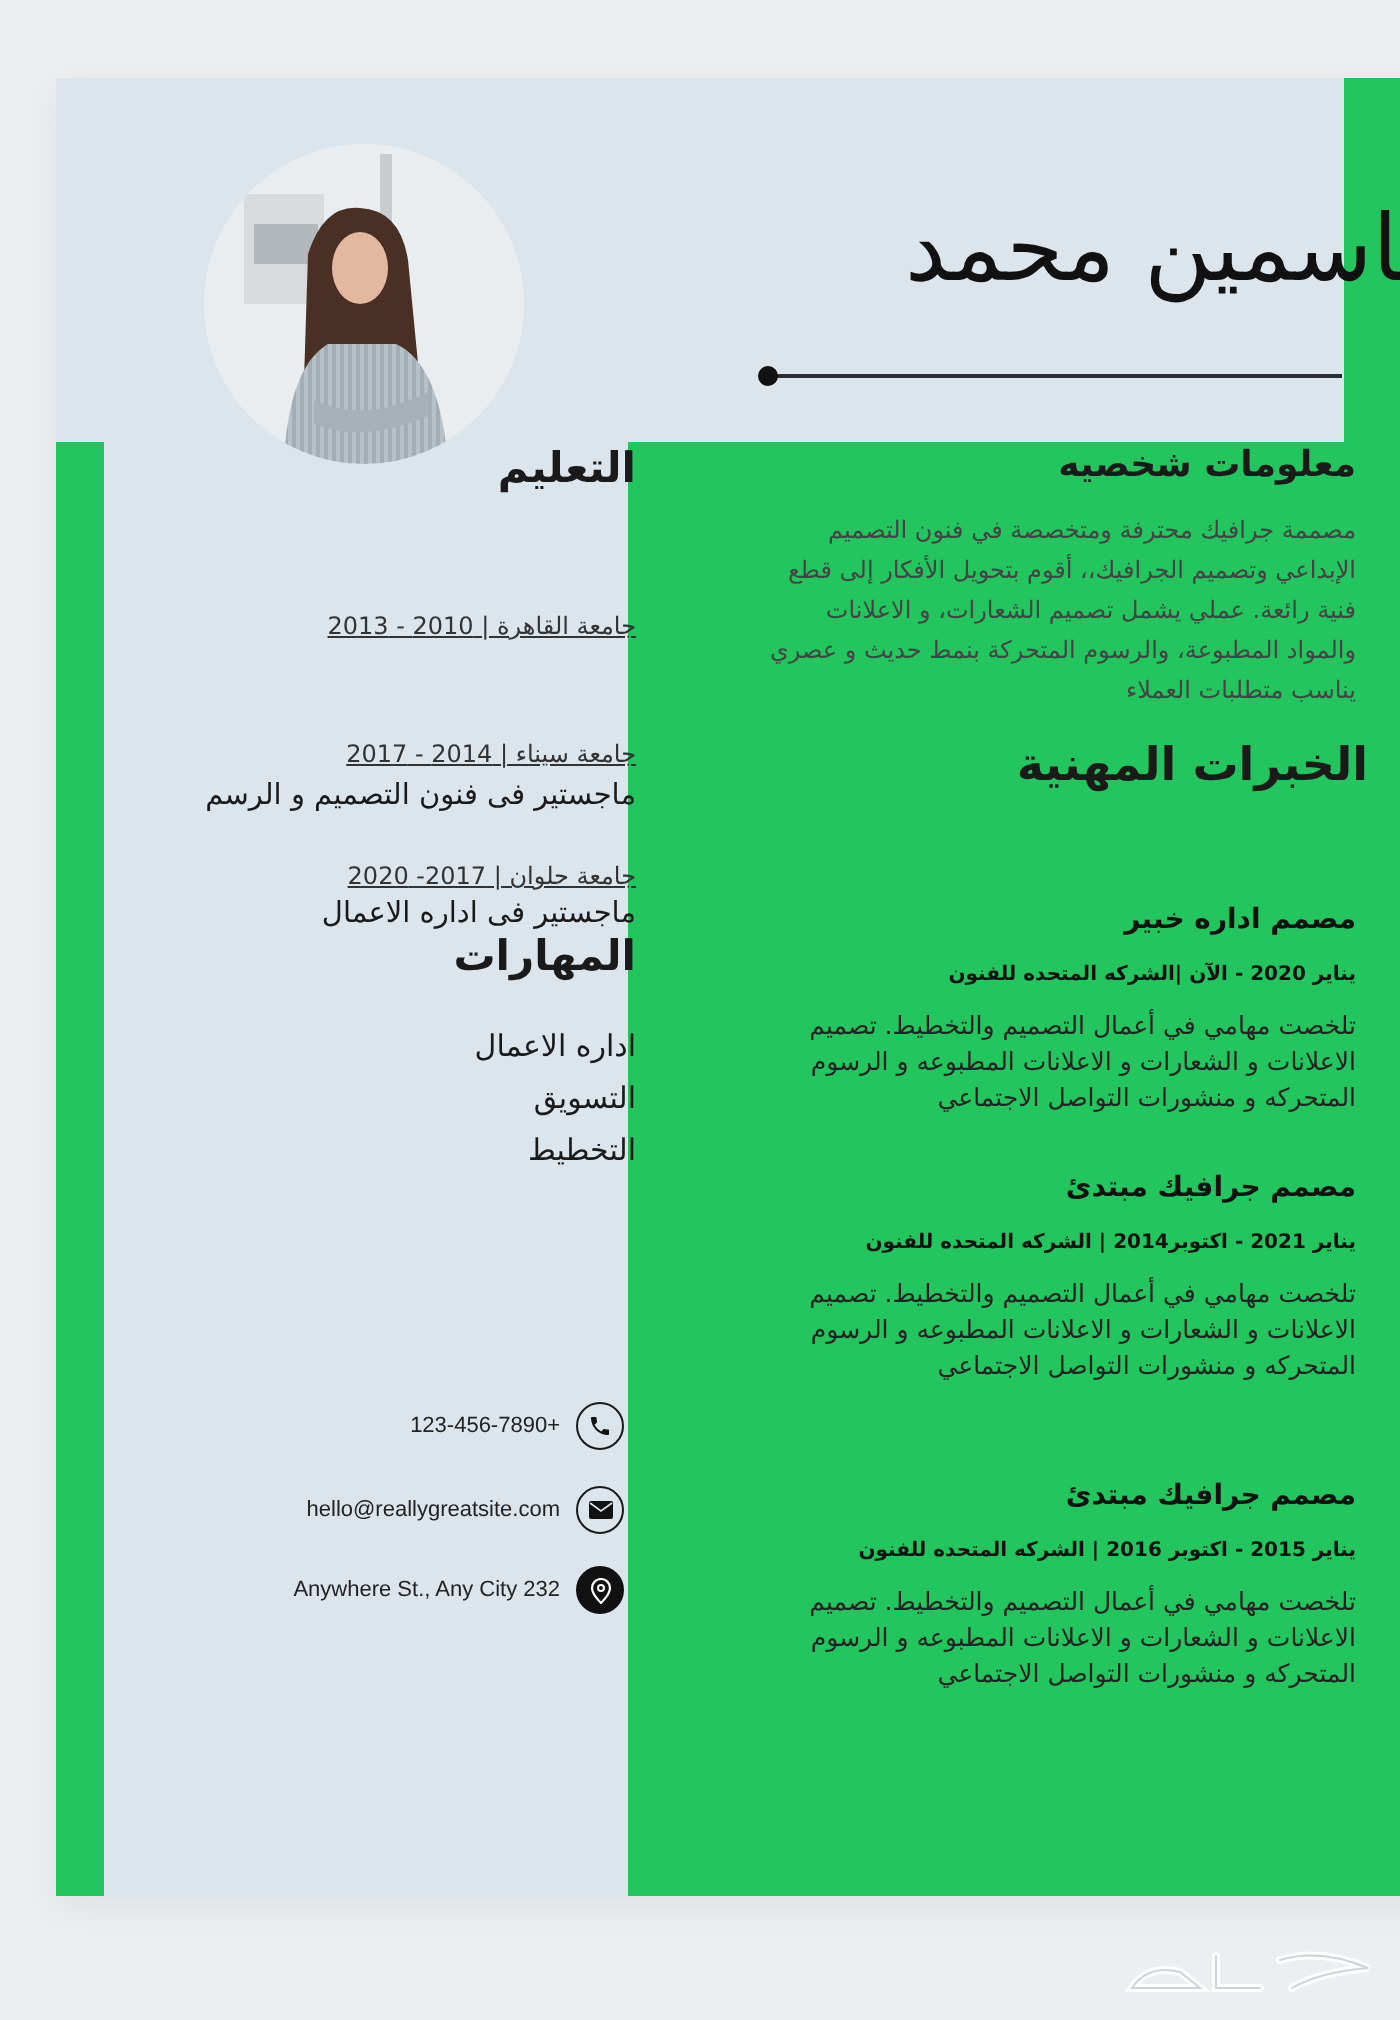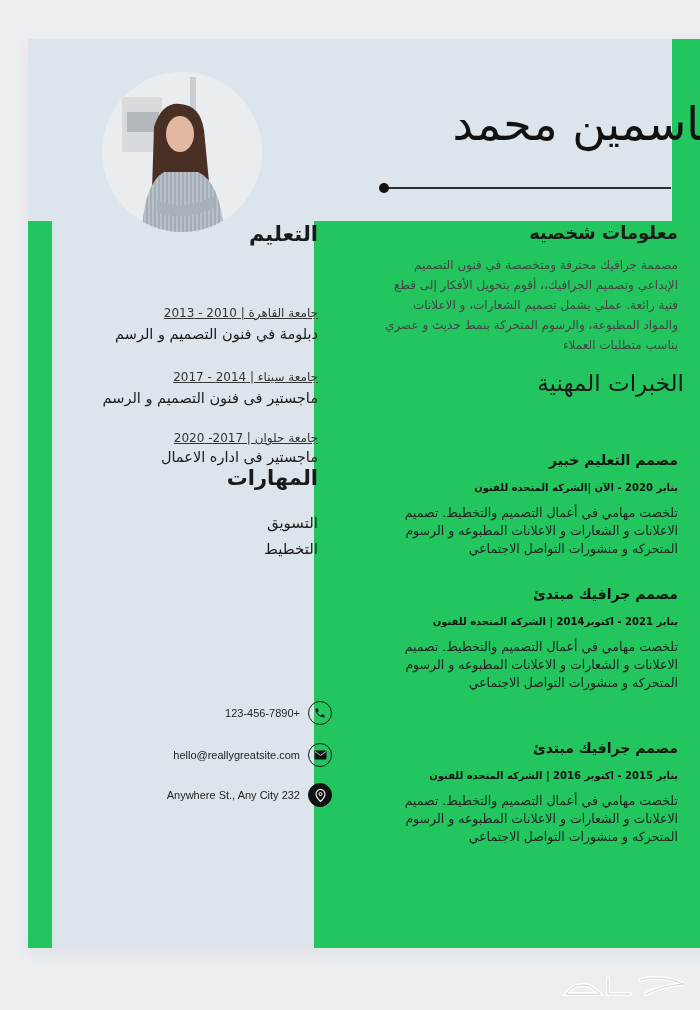--- a/index.html
+++ b/index.html
@@ -46,33 +46,33 @@
     
     .edu-title { position: absolute; right: 382px; top: 222px; font-size: 21px; font-weight: bold; }
     .edu-item { position: absolute; right: 382px; width: 240px; }
     .edu-item .meta { font-size: 12px; color: #333; text-decoration: underline; }
     .edu-item .deg { font-size: 14.5px; color: #1a1a1a; margin-top: 6px; }
 
     .skills-title { position: absolute; right: 382px; top: 466px; font-size: 21px; font-weight: bold; }
     .skills-list { position: absolute; right: 382px; top: 510px; width: 220px; }
     .skills-list div { font-size: 15px; line-height: 26px; color: #1a1a1a; }
 
-    .contact-row { position: absolute; right: 368px; display: flex; flex-direction: row-reverse; align-items: center; gap: 8px; text-align: center; }
+    .contact-row { position: absolute; right: 388px; display: flex; flex-direction: row-reverse; align-items: center; gap: 8px; text-align: center; }
     .contact-row .icon {
       width: 24px; height: 24px; border-radius: 50%; border: 1.5px solid #1a1a1a;
       display: flex; align-items: center; justify-content: center; box-sizing: border-box;
     }
     .contact-row .icon.filled { background: #111; border-color: #111; }
     .contact-row .txt { font-size: 11px; color: #222; font-family: "Liberation Sans", sans-serif; }
 
     
     .about-title { position: absolute; right: 22px; top: 222px; font-size: 18px; font-weight: bold; }
     .about-text { position: absolute; right: 22px; top: 255px; width: 295px; font-size: 12px; line-height: 20px; color: #444; margin-left: 36px; }
 
-    .exp-title { position: absolute; right: 16px; top: 370px; font-size: 23px; font-weight: normal; text-align: right; }
+    .exp-title { position: absolute; right: 16px; top: 370px; font-size: 23px; font-weight: bold; text-align: right; }
     .job { position: absolute; right: 22px; width: 305px; }
     .job .role { font-size: 14px; font-weight: bold; color: #111; }
     .job .period { font-size: 10px; font-weight: bold; color: #111; margin-top: 10px; line-height: 20px; }
     .job .desc { font-size: 12.5px; color: #222; margin-top: 6px; line-height: 18px; }
 
     .watermark { position: absolute; right: 10px; bottom: 10px; width: 130px; height: 30px; }
   </style>
 </head>
 <body>
 
@@ -100,33 +100,33 @@
   </div>
 
   <div class="name">ياسمين محمد</div>
   <div class="name-line"></div>
   <div class="name-dot"></div>
 </div>
 
 <div class="edu-title rtl">التعليم</div>
 <div class="edu-item rtl" style="top:306px">
   <div class="meta">جامعة القاهرة  |  2010 - 2013</div>
-  <div class="deg">دبلومة في فنون التصميم و الرسم</div>
 </div>
 <div class="edu-item rtl" style="top:370px">
   <div class="meta">جامعة سيناء  |  2014 - 2017</div>
   <div class="deg">ماجستير فى فنون التصميم و الرسم</div>
 </div>
 <div class="edu-item rtl" style="top:431px">
   <div class="meta">جامعة حلوان  |  2017- 2020</div>
   <div class="deg" style="margin-top:4px">ماجستير فى اداره الاعمال</div>
 </div>
 
 <div class="skills-title rtl">المهارات</div>
 <div class="skills-list rtl">
+  <div>اداره الاعمال</div>
   <div>التسويق</div>
   <div>التخطيط</div>
 </div>
 
 <div class="contact-row" style="top:701px">
   <span class="icon">
     <svg width="12" height="12" viewBox="0 0 24 24">
         <path d="M6.6 10.8a15.1 15.1 0 0 0 6.6 6.6l2.2-2.2c.3-.3.7-.4 1-.2 1.1.4 2.3.6 3.6.6.6 0 1 .4 1 1V20c0 .6-.4 1-1 1A17 17 0 0 1 3 4c0-.6.4-1 1-1h3.5c.6 0 1 .4 1 1 0 1.3.2 2.5.6 3.6.1.3 0 .7-.2 1z" fill="#111"></path>
       </svg>
   </span>
@@ -150,21 +150,21 @@
   </span>
   <span class="txt">Anywhere St., Any City 232</span>
 </div>
 
 <div class="about-title rtl">معلومات شخصيه</div>
 <div class="about-text rtl">مصممة جرافيك محترفة ومتخصصة في فنون التصميم الإبداعي وتصميم الجرافيك،، أقوم بتحويل الأفكار إلى قطع فنية رائعة. عملي يشمل تصميم الشعارات، و الاعلانات والمواد المطبوعة، والرسوم المتحركة بنمط حديث و عصري يناسب متطلبات العملاء</div>
 
 <div class="exp-title rtl">الخبرات المهنية</div>
 
 <div class="job rtl" style="top:452px">
-  <div class="role">مصمم التعليم خبير</div>
+  <div class="role">مصمم اداره خبير</div>
   <div class="period">يناير 2020 - الآن  |الشركه المتحده للفنون</div>
   <div class="desc">تلخصت مهامي في أعمال التصميم والتخطيط. تصميم الاعلانات و الشعارات و الاعلانات المطبوعه و الرسوم المتحركه و منشورات التواصل الاجتماعي</div>
 </div>
 
 <div class="job rtl" style="top:586px">
   <div class="role">مصمم جرافيك مبتدئ</div>
   <div class="period">يناير 2021 - اكتوبر2014   |   الشركه المتحده للفنون</div>
   <div class="desc">تلخصت مهامي في أعمال التصميم والتخطيط. تصميم الاعلانات و الشعارات و الاعلانات المطبوعه و الرسوم المتحركه و منشورات التواصل الاجتماعي</div>
 </div>
 

